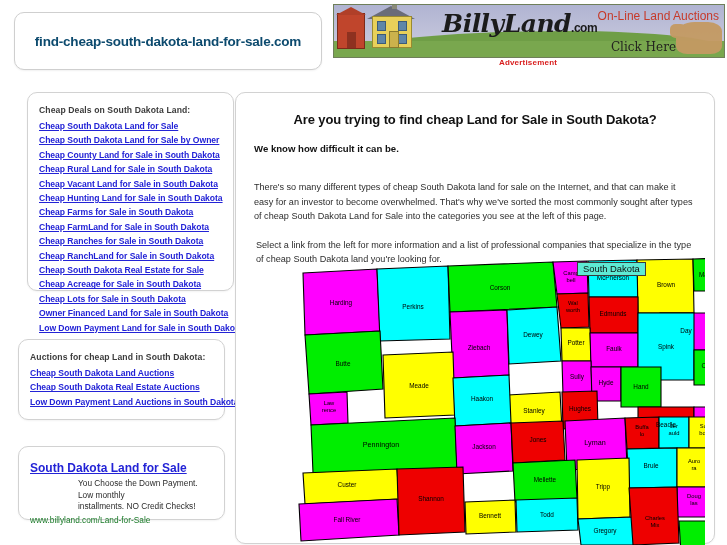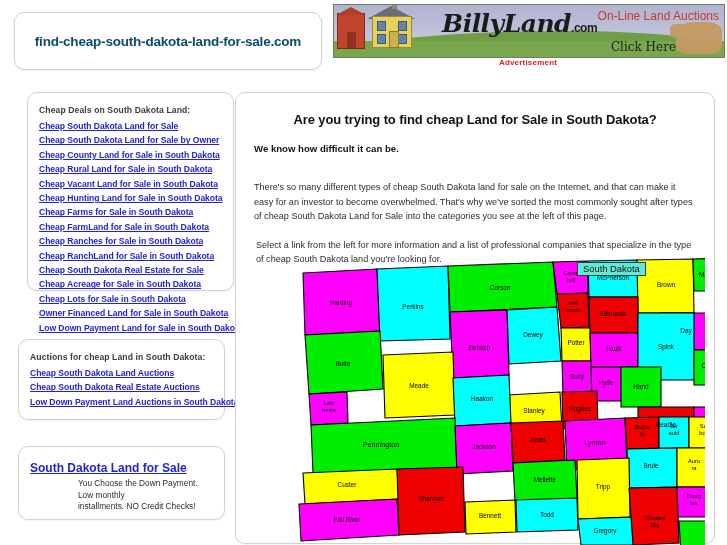--- a/index.html
+++ b/index.html
@@ -288,20 +288,21 @@
           <li><a href="#">Low Down Payment Land Auctions in South Dakota</a></li>
         </ul>
     </div>
   </div>
 
   <div class="panel" id="sidebar-promo">
     <div class="promo-inner">
       <a class="promo-title" href="#">South Dakota Land for Sale</a>
       <div class="promo-text">You Choose the Down Payment. Low monthly</div>
       <div class="promo-text">installments. NO Credit Checks!</div>
+      <span class="promo-url">www.billyland.com/Land-for-Sale</span>
     </div>
   </div>
 
   <div class="panel" id="main-panel">
     <div class="main-inner">
       <h1 class="main-h1">Are you trying to find cheap Land for Sale in South Dakota?</h1>
       <h2 class="main-h2">We know how difficult it can be.</h2>
       <p class="main-p">There's so many different types of cheap South Dakota land for sale on the Internet, and that can make it easy for an investor to become overwhelmed. That's why we've sorted the most commonly sought after types of cheap South Dakota Land for Sale into the categories you see at the left of this page.</p>
       <p class="main-p second">Select a link from the left for more information and a list of professional companies that specialize in the type of cheap South Dakota land you're looking for.</p>
     </div>

